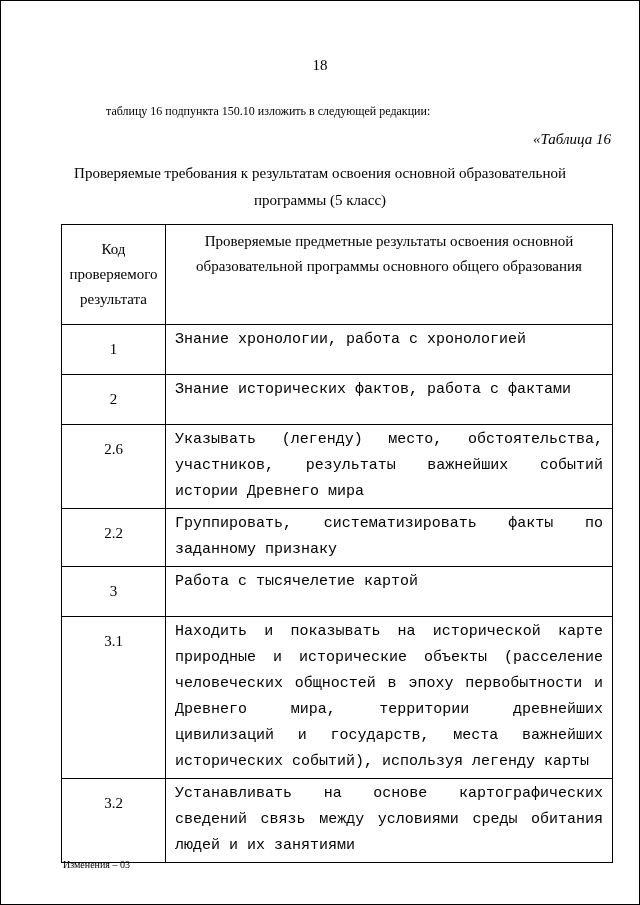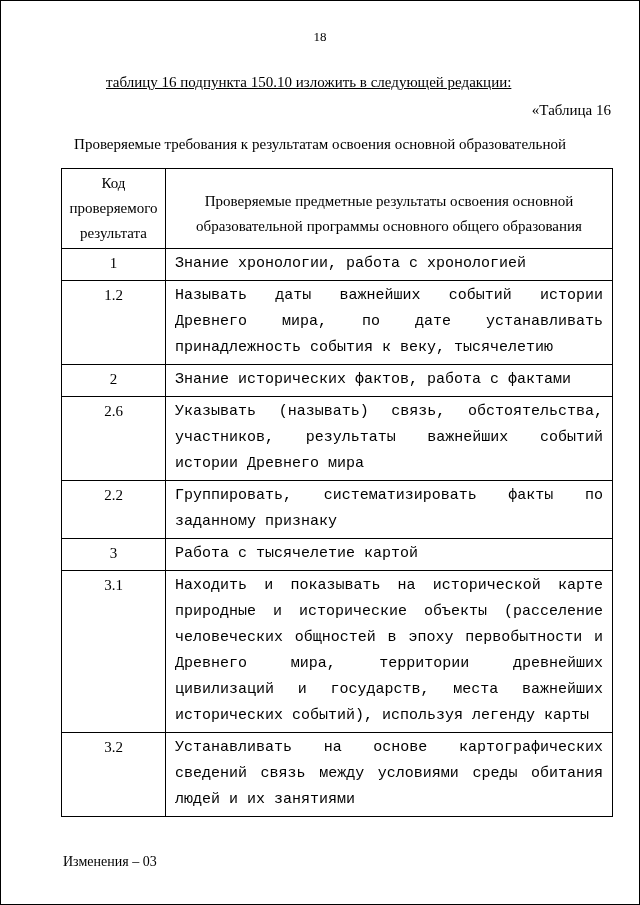--- a/index.html
+++ b/index.html
@@ -8,36 +8,36 @@
     width: 640px;
     height: 905px;
     box-sizing: border-box;
     background: #ffffff;
     border: 1px solid #000000;
     font-family: "Liberation Serif", serif;
     color: #000000;
     overflow: hidden;
   }
   .page-number {
-    margin-top: 28px;
+    margin-top: 56px;
     text-align: center;
-    font-size: 13px;
+    font-size: 15px;
   }
   .intro {
     margin: 24px 28px 0 60px;
     text-indent: 45px;
-    font-size: 15px;
+    font-size: 12px;
     line-height: 26px;
-    text-decoration: underline;
   }
   .table-label {
     margin: 2px 28px 0 0;
     text-align: right;
     font-size: 15px;
     line-height: 26px;
+    font-style: italic;
   }
   .title {
     margin: 8px 30px 8px 30px;
     text-align: center;
     font-size: 15px;
     line-height: 27px;
   }
   table.doc-table {
     margin: 10px 28px 0 60px;
     width: 552px;
@@ -46,80 +46,77 @@
     font-size: 15px;
   }
   table.doc-table th, table.doc-table td {
     border: 1px solid #000000;
     vertical-align: top;
     font-weight: normal;
   }
   th.col-code, td.code {
     width: 95px;
     text-align: center;
-    padding: 2px 4px;
+    padding: 12px 4px;
     line-height: 25px;
   }
   th.col-results {
     text-align: center;
-    padding: 20px 10px 4px 10px;
+    padding: 4px 10px 4px 10px;
     line-height: 25px;
   }
   td.text {
     text-align: justify;
     padding: 2px 9px 3px 9px;
     line-height: 26px;
     font-family: Liberation Mono, monospace;
   }
   .footer-note {
     position: absolute;
     left: 62px;
     bottom: 34px;
-    font-size: 14px;
+    font-size: 10px;
     font-family: "Liberation Serif", serif;
   }
 </style>
 </head>
 <body>
 
 <div class="page">
 
   <div class="page-number">18</div>
 
   <p class="intro">таблицу 16 подпункта 150.10 изложить в следующей редакции:</p>
 
   <div class="table-label">«Таблица 16</div>
 
   <div class="title">
     <div>Проверяемые требования к результатам освоения основной образовательной</div>
+    <div>программы (5 класс)</div>
   </div>
 
   <table class="doc-table">
     <thead>
       <tr>
         <th class="col-code">Код проверяемого результата</th>
         <th class="col-results">Проверяемые предметные результаты освоения основной образовательной программы основного общего образования</th>
       </tr>
     </thead>
     <tbody>
       <tr>
         <td class="code">1</td>
         <td class="text">Знание хронологии, работа с хронологией</td>
       </tr>
       <tr>
-        <td class="code">1.2</td>
-        <td class="text">Называть даты важнейших событий истории Древнего мира, по дате устанавливать принадлежность события к веку, тысячелетию</td>
-      </tr>
-      <tr>
         <td class="code">2</td>
         <td class="text">Знание исторических фактов, работа с фактами</td>
       </tr>
       <tr>
         <td class="code">2.6</td>
-        <td class="text">Указывать (называть) связь, обстоятельства, участников, результаты важнейших событий истории Древнего мира</td>
+        <td class="text">Указывать (легенду) место, обстоятельства, участников, результаты важнейших событий истории Древнего мира</td>
       </tr>
       <tr>
         <td class="code">2.2</td>
         <td class="text">Группировать, систематизировать факты по заданному признаку</td>
       </tr>
       <tr>
         <td class="code">3</td>
         <td class="text">Работа с тысячелетие картой</td>
       </tr>
       <tr>

